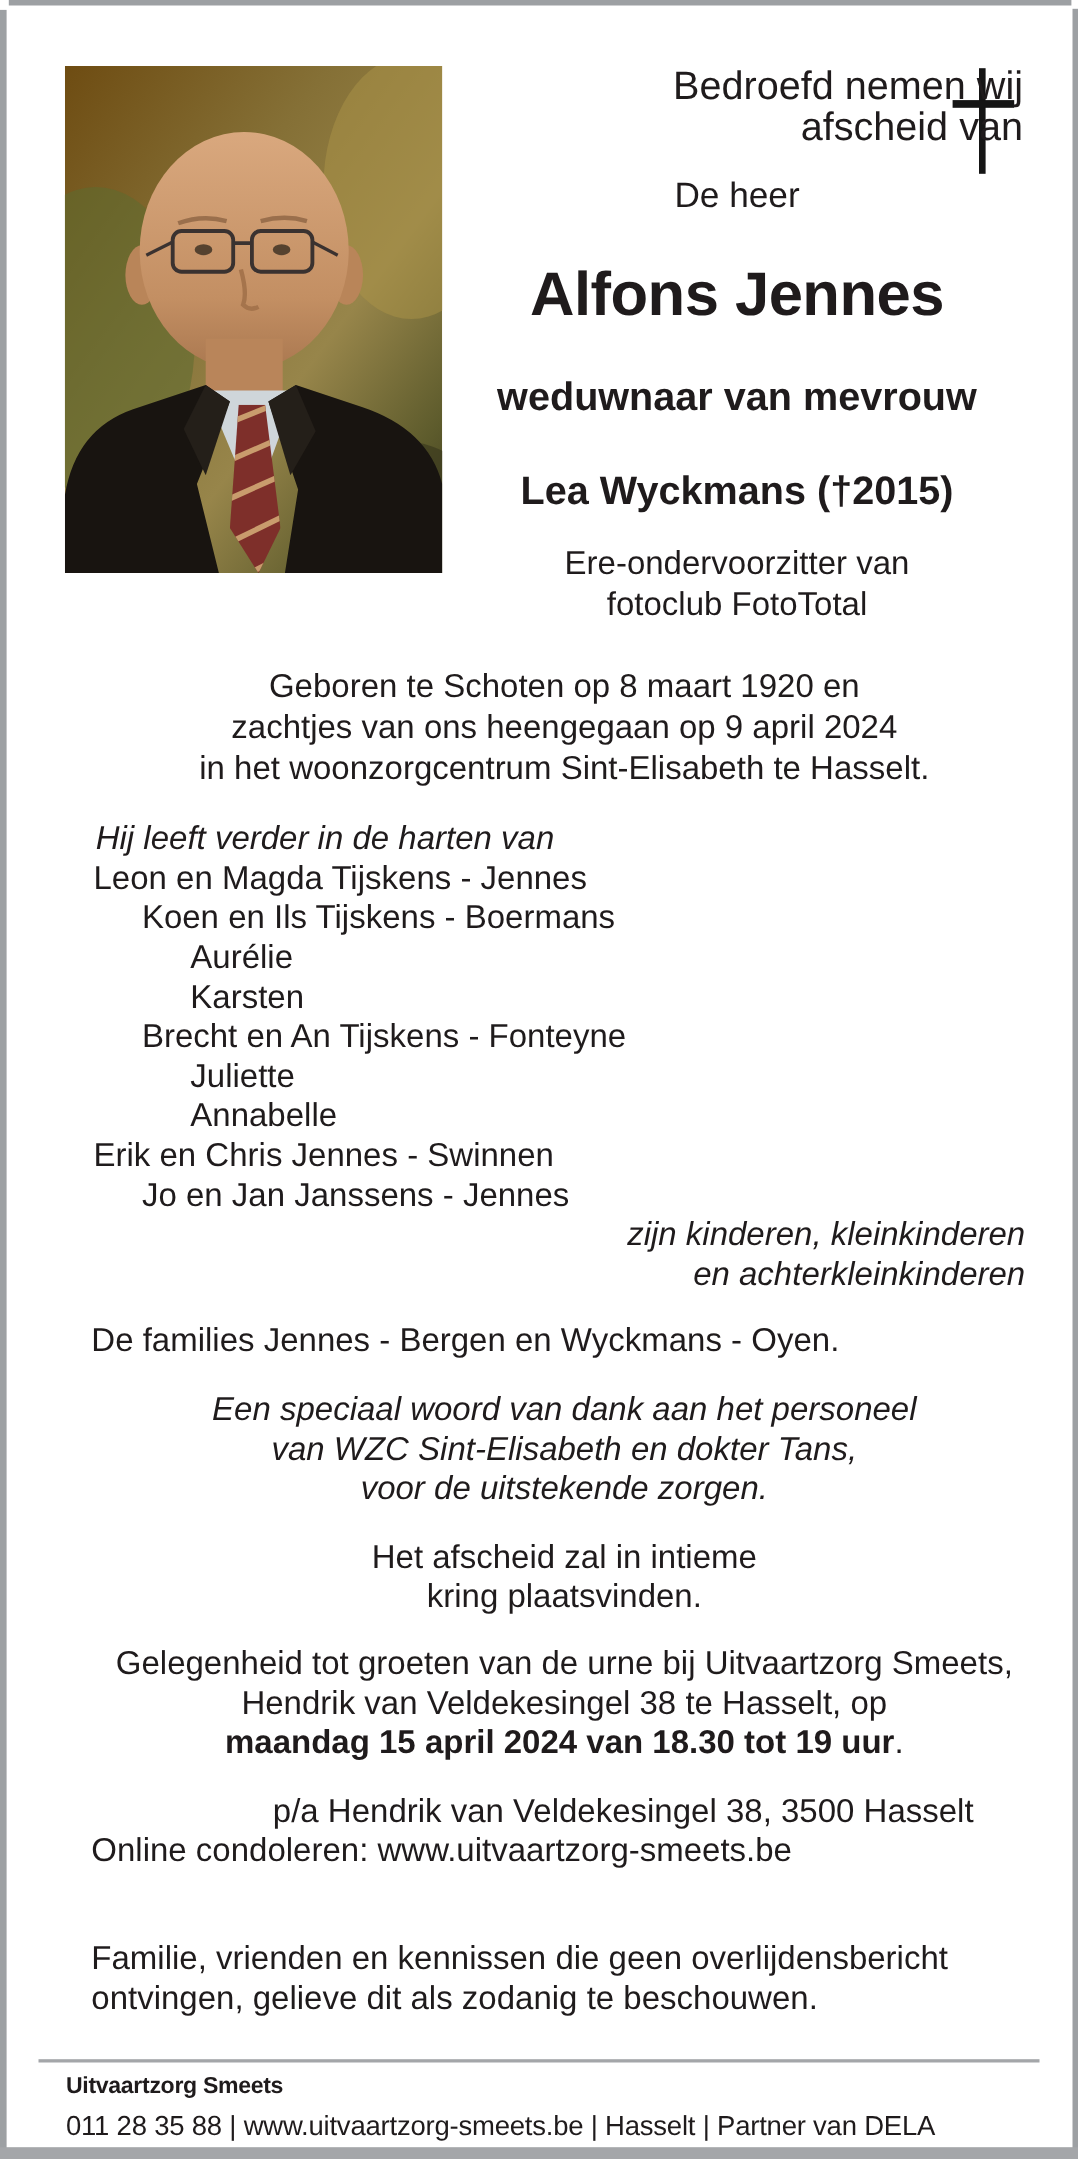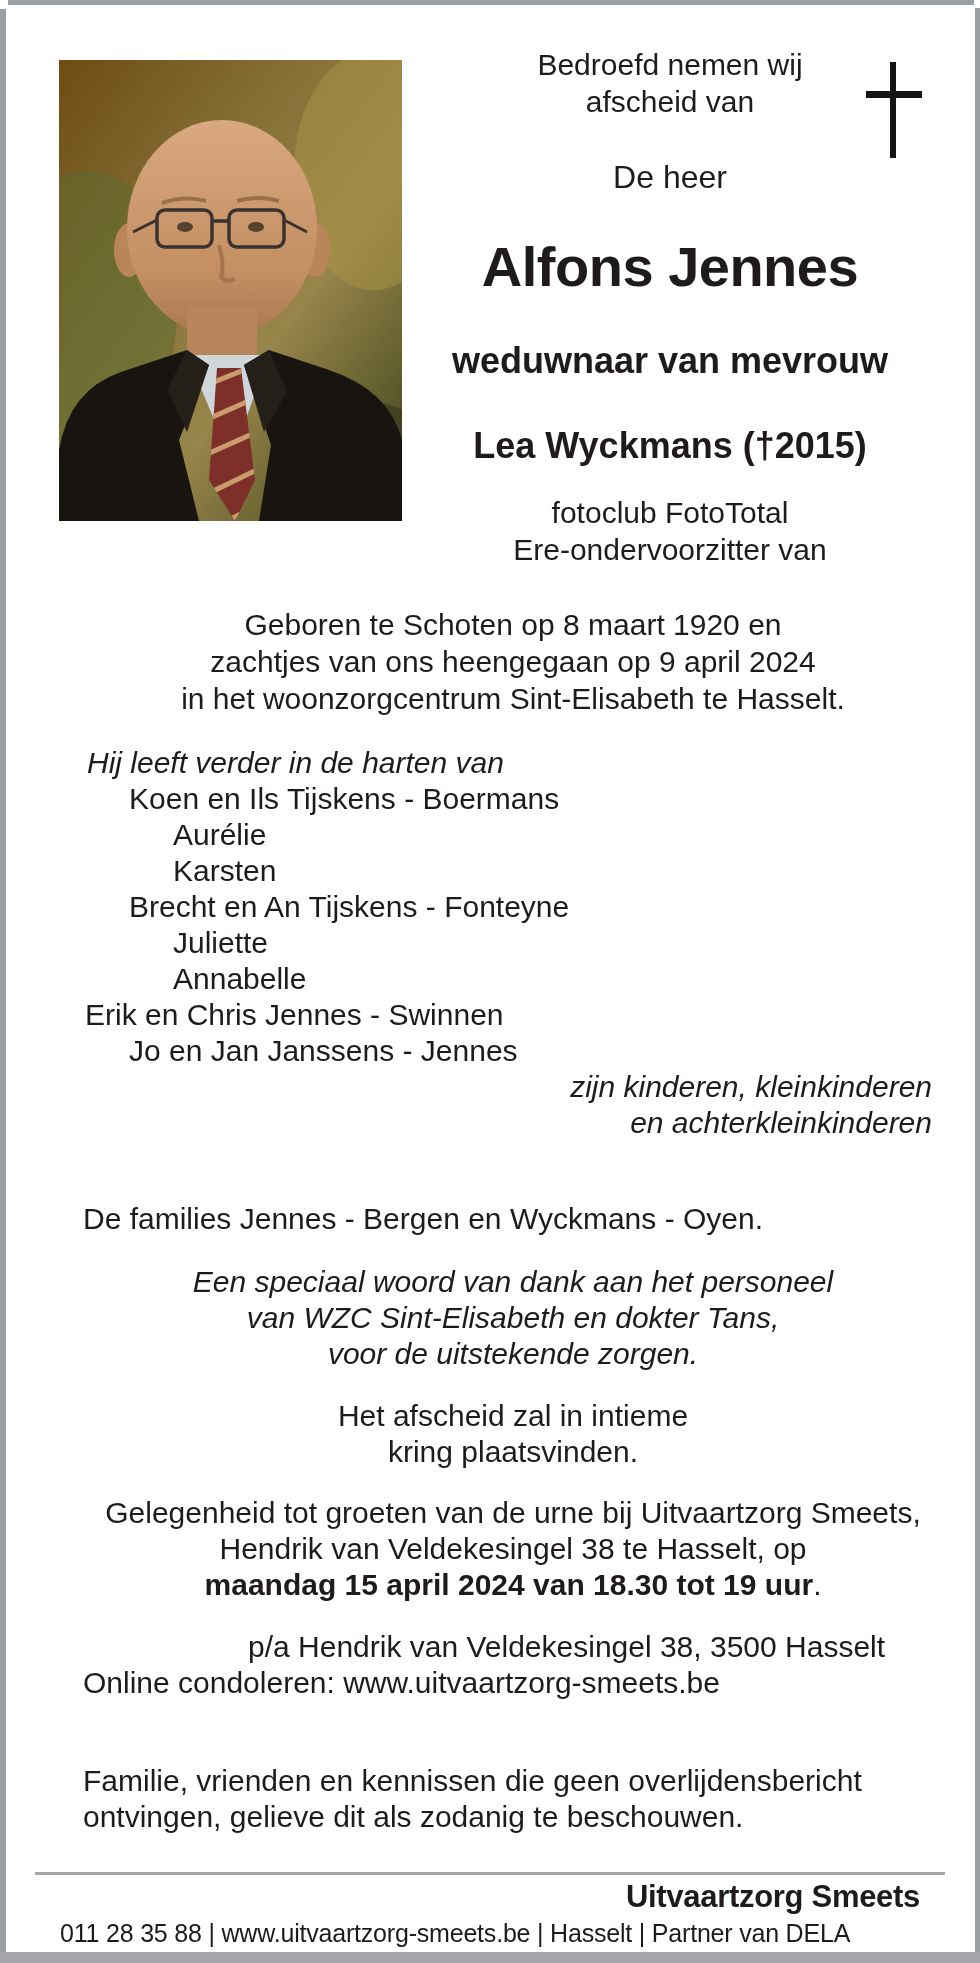--- a/index.html
+++ b/index.html
@@ -17,21 +17,21 @@
   .border-top    { left: 8px; top: 0; width: 966px; height: 5px; background: #9da0a3; }
   .border-left   { left: 0; top: 9px; width: 6px; height: 1944px; background: #9da0a3; }
   .border-right  { left: 975px; top: 8px; width: 5px; height: 1945px; background: #9da0a3; }
   .bottom-bar    { left: 0; top: 1952px; width: 980px; height: 11px; background: #a4a6a9; }
 
   
   .photo { left: 59px; top: 60px; width: 343px; height: 461px; }
 
   
   .rcol { left: 410px; width: 520px; text-align: center; }
-  .intro-block   { top: 46px;  font-size: 30px; line-height: 37px; }
+  .intro-block   { top: 59px;  font-size: 36px; line-height: 37px; text-align: right; }
   .salutation    { top: 159px; font-size: 32px; line-height: 36px; }
   .deceased-name { top: 237px; font-size: 56px; line-height: 60px; font-weight: bold; letter-spacing: -0.5px; }
   .relation-line { top: 341px; font-size: 36px; line-height: 40px; font-weight: bold; }
   .spouse-line   { top: 426px; font-size: 36px; line-height: 40px; font-weight: bold; }
   .honorary      { top: 494px; font-size: 30px; line-height: 37px; }
 
   
   .cross { left: 866px; top: 62px; width: 56px; height: 96px; }
   .cross .v { position: absolute; left: 24px; top: 0; width: 6px; height: 96px; background: #151515; }
   .cross .h { position: absolute; left: 0; top: 29px; width: 56px; height: 7px; background: #151515; }
@@ -51,22 +51,22 @@
   .ind0 { padding-left: 2px; }
   .ind1 { padding-left: 46px; }
   .ind2 { padding-left: 90px; }
   .fam-intro { font-style: italic; padding-left: 4px; }
   .right-italic { text-align: right; font-style: italic; padding-right: 11px; }
   .pa-indent { padding-left: 165px; }
   .bold { font-weight: bold; }
 
   
   .divider { left: 35px; top: 1872px; width: 910px; height: 3px; background: #a4a6a9; }
-  .footer-company { left: 60px; top: 1880px; width: 860px; text-align: right;
-                    font-size: 31px; line-height: 34px; font-weight: bold; letter-spacing: -0.3px; }
+  .footer-company { left: 60px; top: 1880px; width: 860px; text-align: left;
+                    font-size: 21px; line-height: 34px; font-weight: bold; letter-spacing: -0.3px; }
   .footer-contact { left: 60px; top: 1919px; width: 860px; text-align: left;
                     font-size: 25px; line-height: 28px; letter-spacing: -0.2px; }
 </style>
 </head>
 <body>
 
 <div class="abs border-top"></div>
 <div class="abs border-left"></div>
 <div class="abs border-right"></div>
 <div class="abs bottom-bar"></div>
@@ -144,32 +144,33 @@
 
 <div class="abs rcol intro-block">
   <div>Bedroefd nemen wij</div>
   <div>afscheid van</div>
 </div>
 <div class="abs rcol salutation">De heer</div>
 <div class="abs rcol deceased-name">Alfons Jennes</div>
 <div class="abs rcol relation-line">weduwnaar van mevrouw</div>
 <div class="abs rcol spouse-line">Lea Wyckmans (†2015)</div>
 <div class="abs rcol honorary">
+  <div>Ere-ondervoorzitter van</div>
   <div>fotoclub FotoTotal</div>
-  <div>Ere-ondervoorzitter van</div>
 </div>
 
 <div class="abs main centered life-block">
   <div>Geboren te Schoten op 8 maart 1920 en</div>
   <div>zachtjes van ons heengegaan op 9 april 2024</div>
   <div>in het woonzorgcentrum Sint-Elisabeth te Hasselt.</div>
 </div>
 
 <div class="abs main family-block">
   <div class="fam-intro">Hij leeft verder in de harten van</div>
+  <div class="ind0">Leon en Magda Tijskens - Jennes</div>
   <div class="ind1">Koen en Ils Tijskens - Boermans</div>
   <div class="ind2">Aurélie</div>
   <div class="ind2">Karsten</div>
   <div class="ind1">Brecht en An Tijskens - Fonteyne</div>
   <div class="ind2">Juliette</div>
   <div class="ind2">Annabelle</div>
   <div class="ind0">Erik en Chris Jennes - Swinnen</div>
   <div class="ind1">Jo en Jan Janssens - Jennes</div>
   <div class="right-italic">zijn kinderen, kleinkinderen</div>
   <div class="right-italic">en achterkleinkinderen</div>

